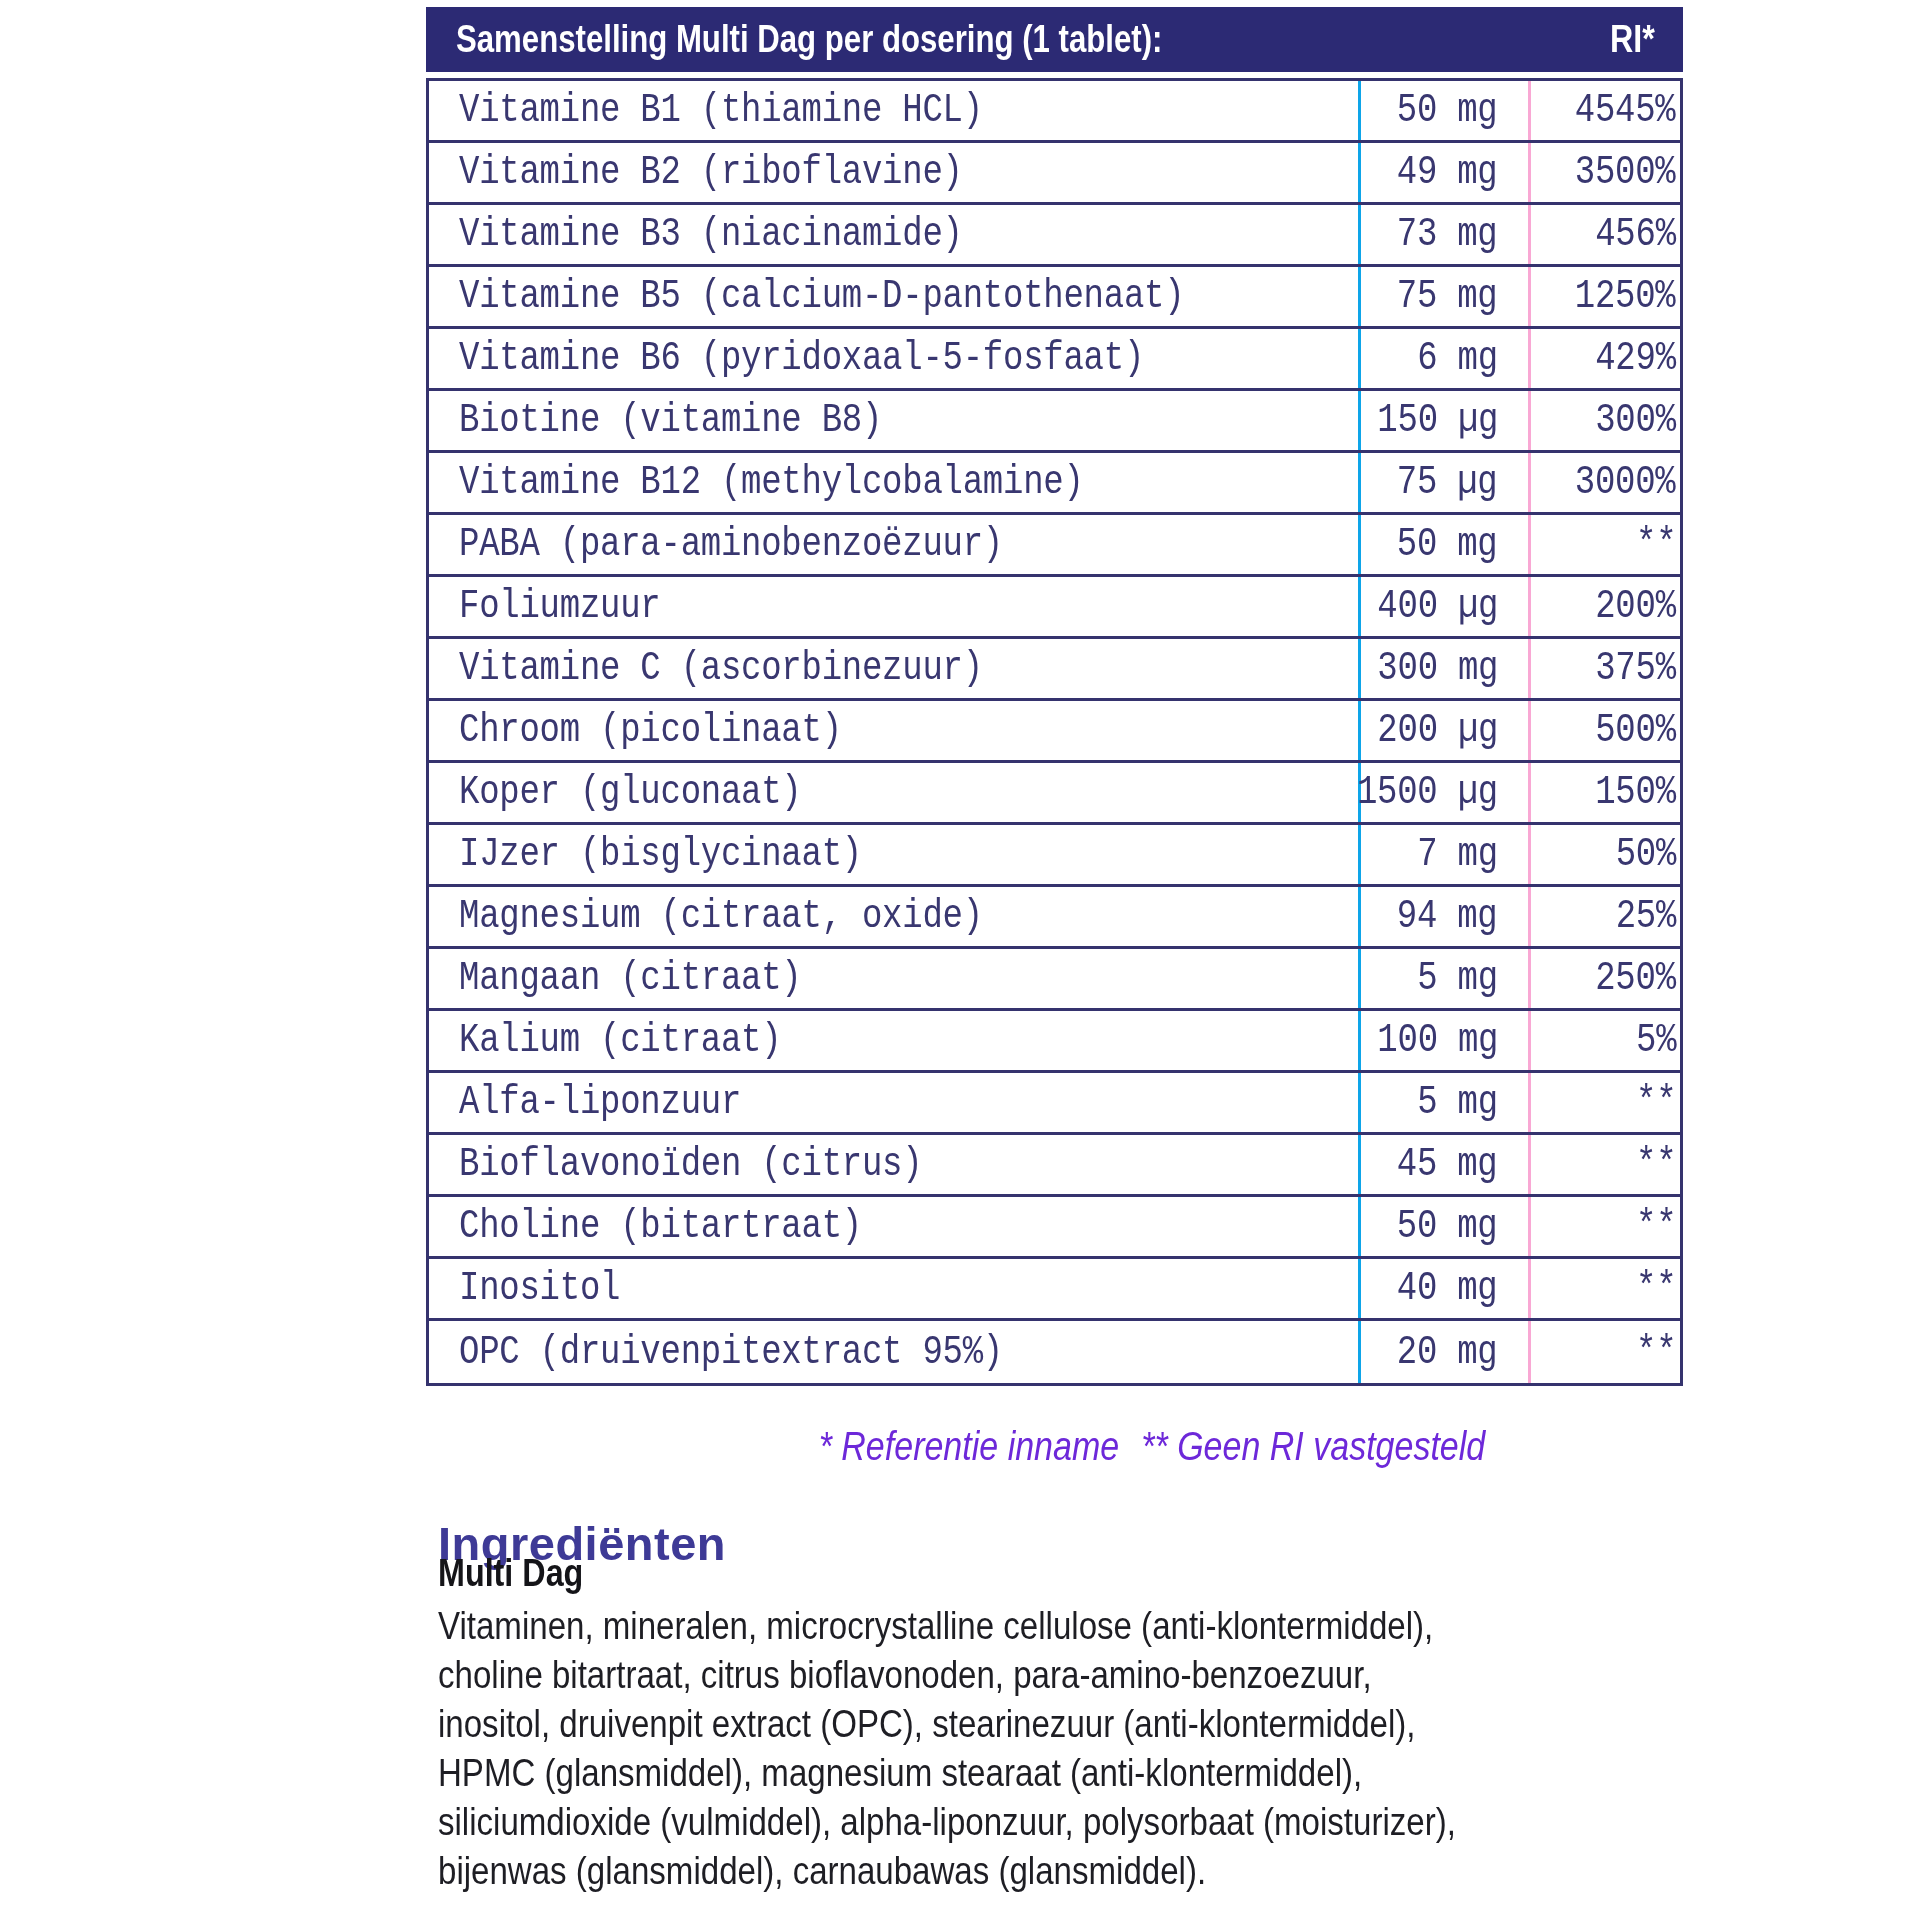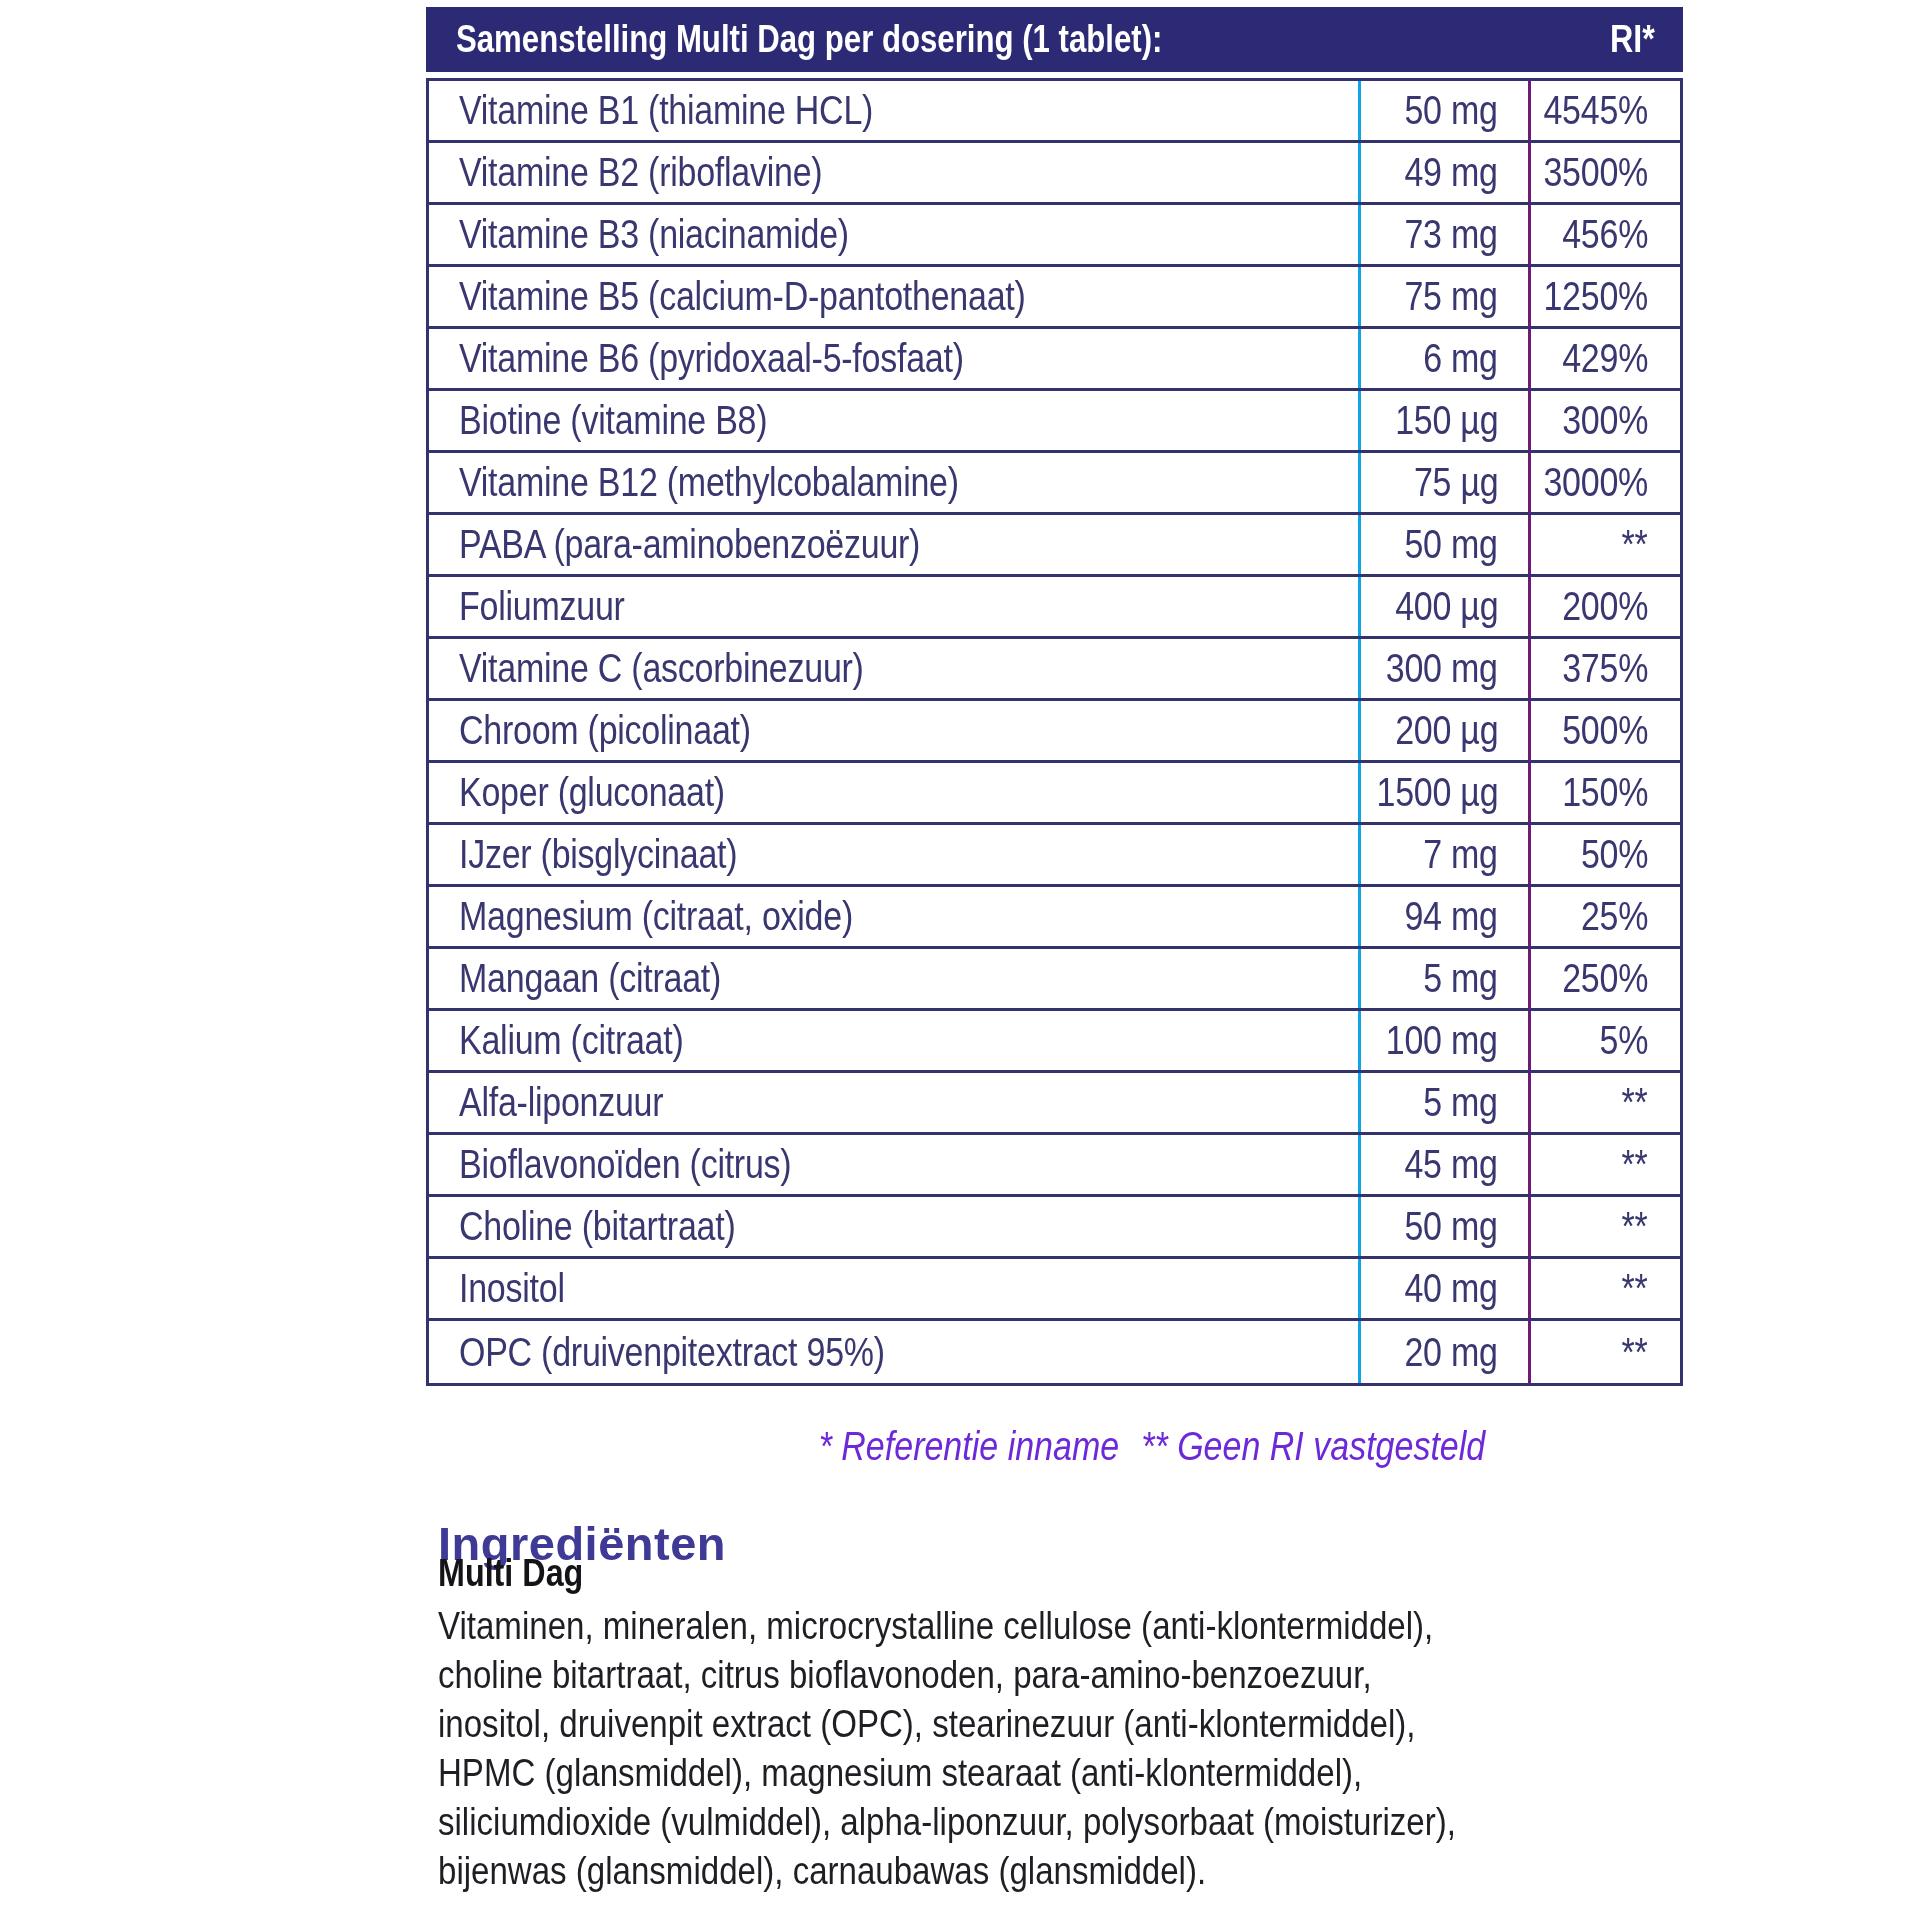--- a/index.html
+++ b/index.html
@@ -14,41 +14,41 @@
     height:65px; background:#2c2a74; color:#ffffff;
     display:flex; align-items:center; justify-content:space-between;
     padding:0 28px 0 30px; box-sizing:border-box;
     font-size:38px; font-weight:bold;
   }
   .cond  { display:inline-block; transform:scaleX(0.85); white-space:nowrap; }
   .c-l   { transform-origin:left center; }
   .c-r   { transform-origin:right center; }
   .facts-header .title-span { transform:scaleX(0.82); }
   .facts-body {
-    margin-top:6px; border:3px solid #35336e; box-sizing:border-box; background:#ffffff;
+    margin-top:6px; border:3px solid #35336e; box-sizing:border-box; background:#ffffff;font-family:Liberation Mono, monospace;
   }
   .t-row {
     display:flex; height:62px; box-sizing:border-box;
     border-bottom:3px solid #35336e;
     color:#393770; font-size:40px; letter-spacing:-0.3px;
   }
   .t-row:last-child { border-bottom:none; }
   .cell-name {
     flex:1; display:flex; align-items:center;
     padding-left:30px; box-sizing:border-box; overflow:hidden;
   }
   .cell-amount {
     width:170px; border-left:3px solid #0ea5e9;
     display:flex; align-items:center; justify-content:flex-end;
     padding-right:30px; box-sizing:border-box;
   }
   .cell-ri {
-    width:152px; border-left:3px solid #701a75;
+    width:152px; border-left:3px solid #f9a8d4;
     display:flex; align-items:center; justify-content:flex-end;
-    padding-right:32px; box-sizing:border-box;
+    padding-right:4px; box-sizing:border-box;
   }
   
   .footnote {
     position:absolute; right:439px; top:1424px;
     color:#6d28d9; font-size:40px; font-style:italic;
     text-align:right; white-space:nowrap;
   }
   .footnote .gap { display:inline-block; width:26px; }
   
   .ing-heading {

